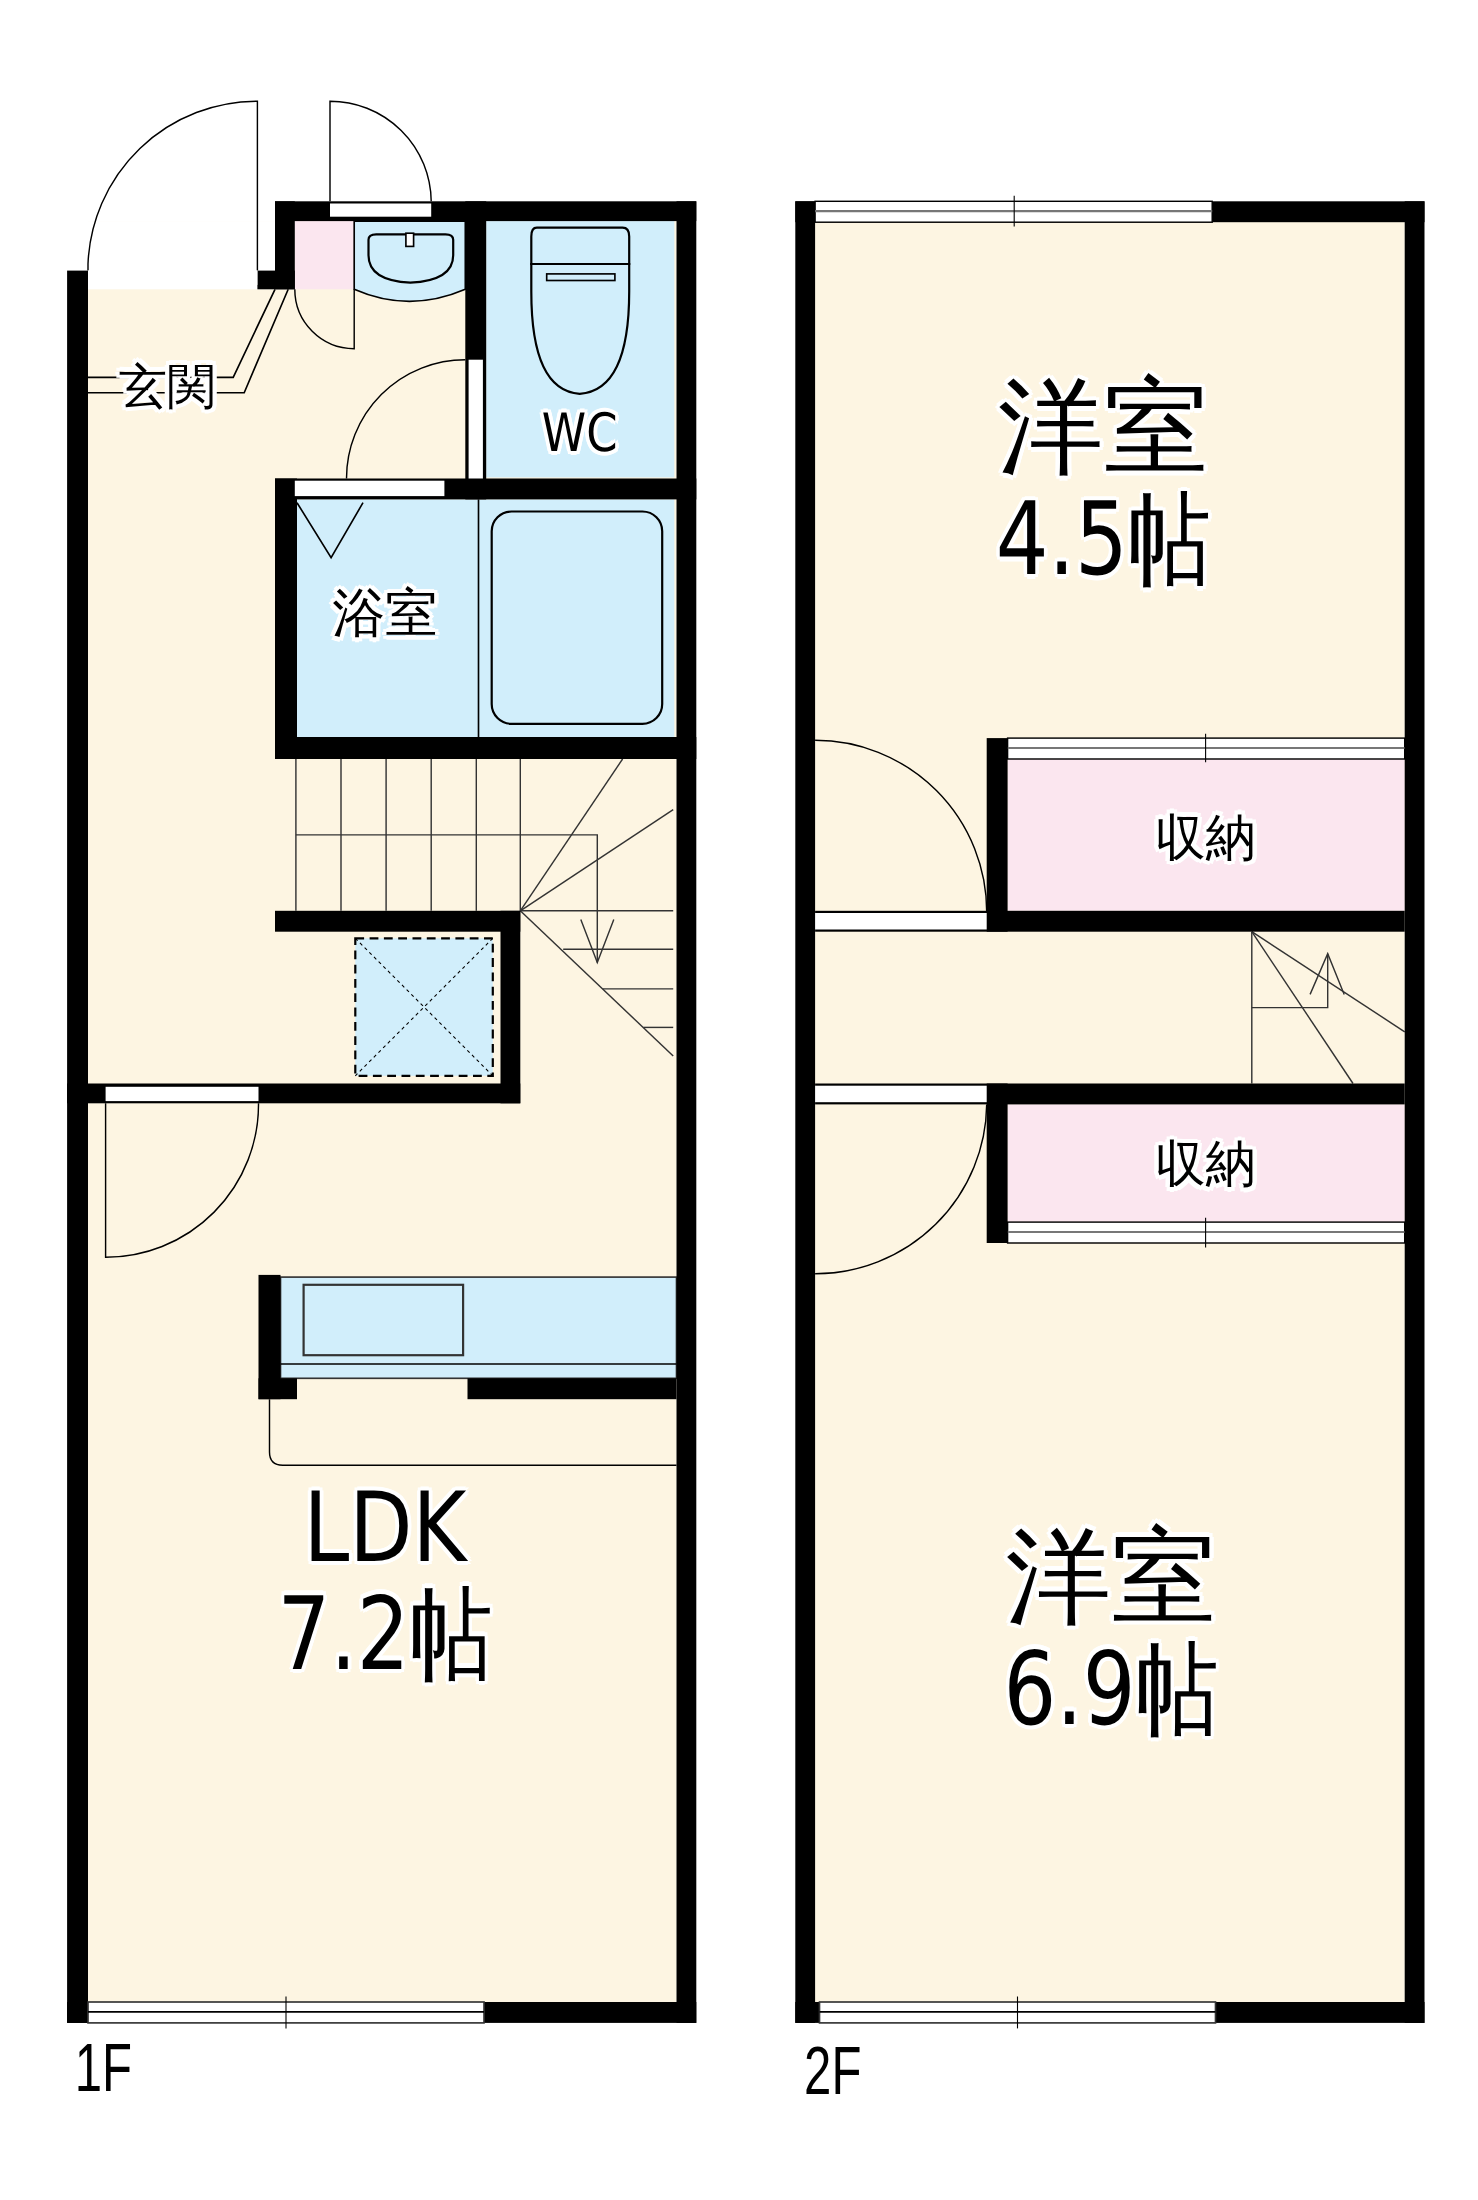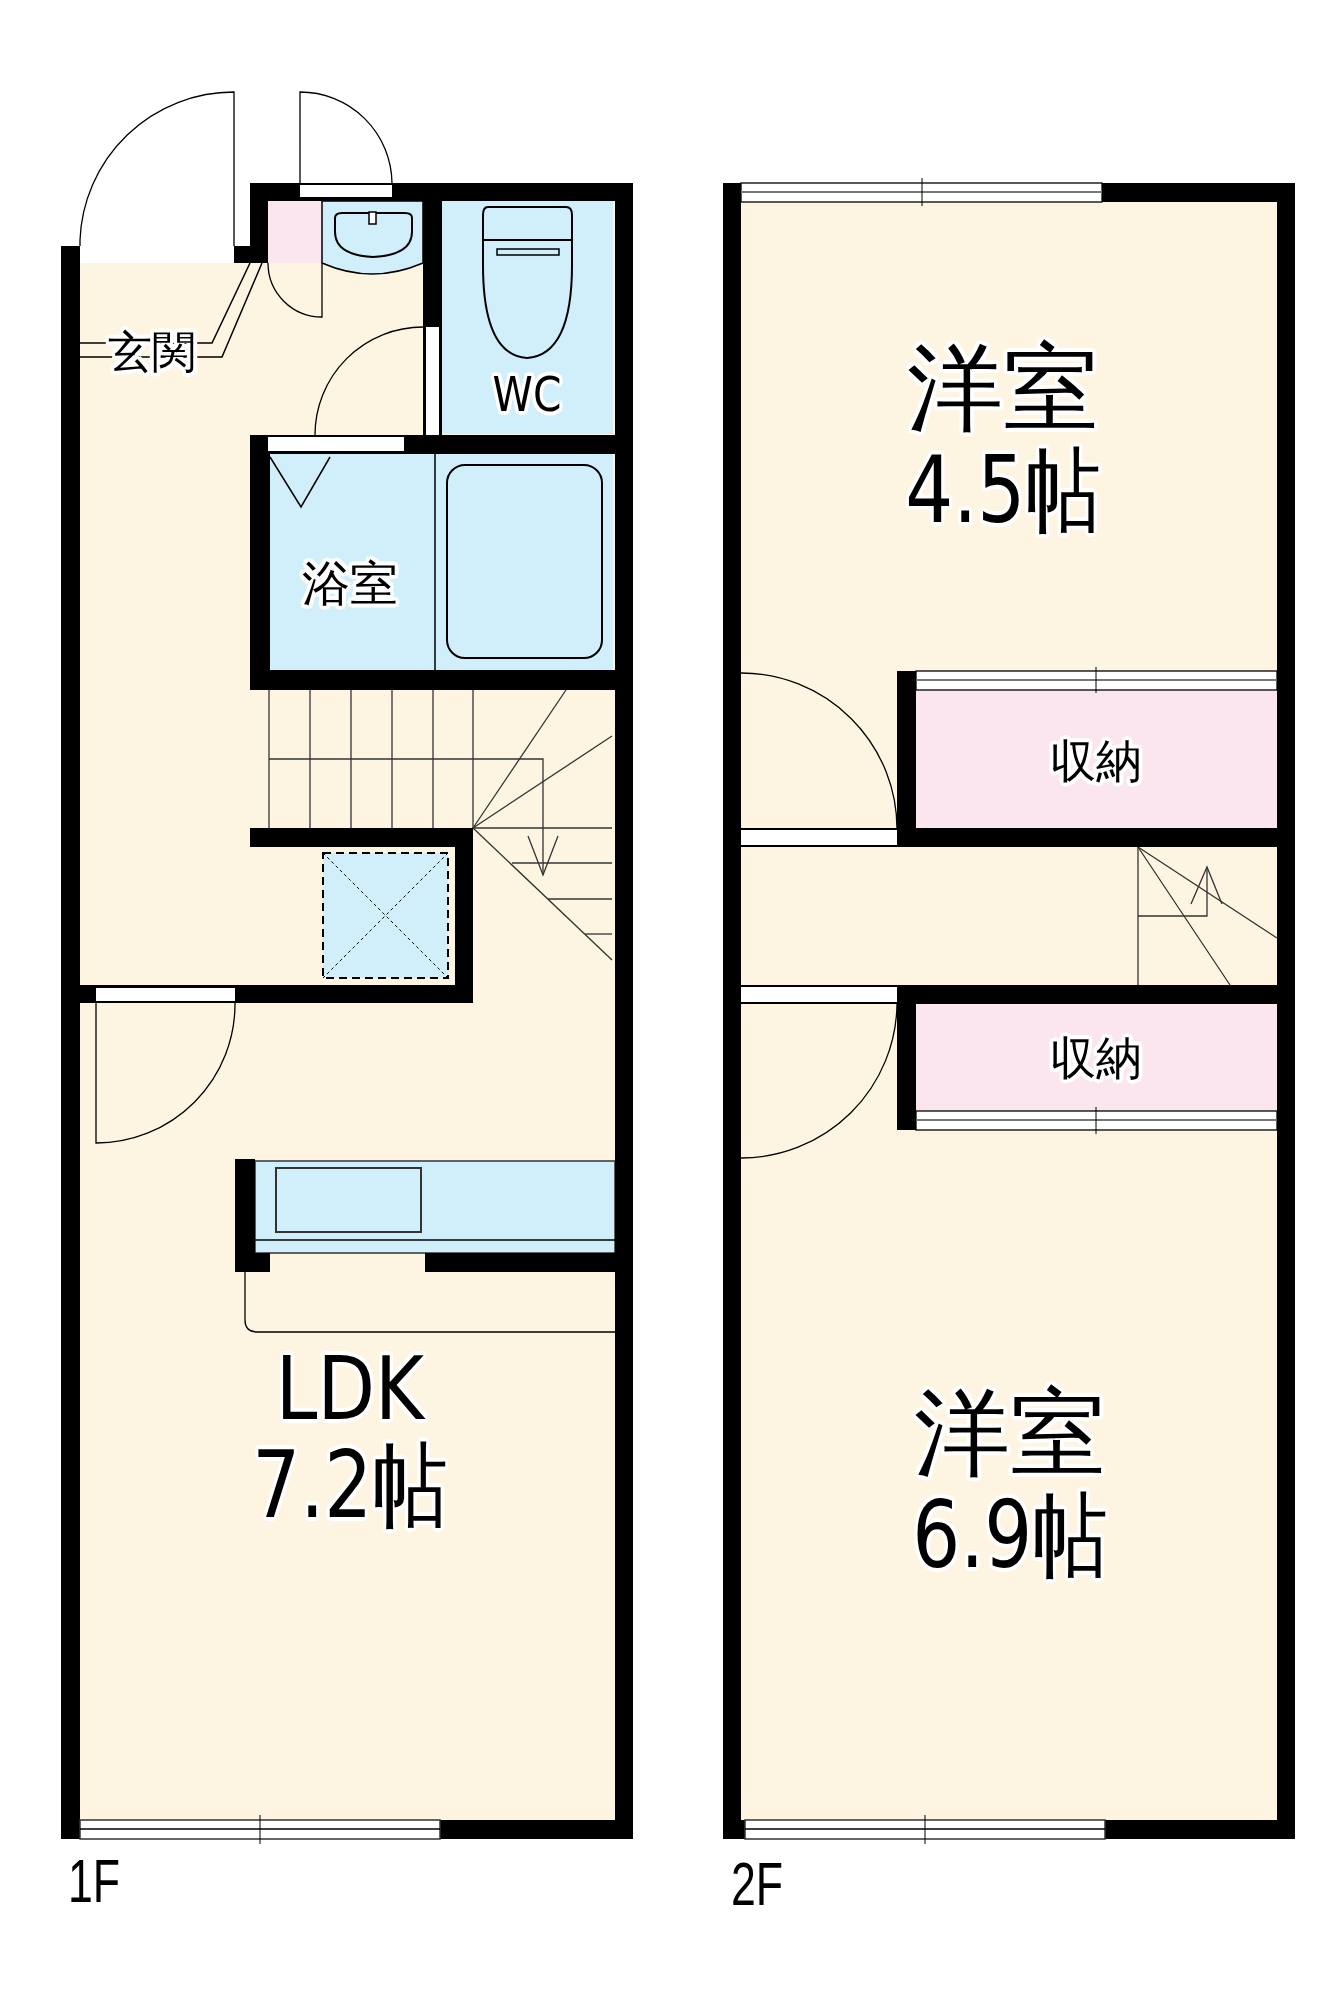--- a/index.html
+++ b/index.html
@@ -156,21 +156,21 @@
     <g>
       <rect x="745" y="1820" width="360" height="19" fill="#fff" stroke="#333" stroke-width="1.5"></rect>
       <line x1="745" y1="1829" x2="1105" y2="1829" stroke="#000" stroke-width="1.5"></line>
       <line x1="925" y1="1815" x2="925" y2="1844" stroke="#000" stroke-width="1"></line>
     </g>
   </g>
 </svg>
 
 <div class="lbl" style="left:92px;top:282px;width:120px;font-size:44px;margin-top:48px;">玄関</div>
 <div class="lbl" style="left:467px;top:370px;width:120px;font-size:48px;transform:scaleX(0.85);">WC</div>
-<div class="lbl" style="left:285px;top:559px;width:130px;font-size:48px;">浴室</div>
+<div class="lbl" style="left:285px;top:535px;width:130px;font-size:48px;font-family:Liberation Serif, serif;">浴室</div>
 <div class="lbl" style="left:230px;top:1345px;width:240px;font-size:88px;transform:scaleX(0.85);">LDK</div>
 <div class="lbl" style="left:220px;top:1440px;width:260px;font-size:92px;transform:scaleX(0.82);">7.2帖</div>
 
 <div class="lbl" style="left:893px;top:340px;width:220px;font-size:96px;">洋室</div>
 <div class="lbl" style="left:883px;top:445px;width:240px;font-size:92px;transform:scaleX(0.82);">4.5帖</div>
 <div class="lbl" style="left:1036px;top:738px;width:120px;font-size:46px;">収納</div>
 <div class="lbl" style="left:1036px;top:1035px;width:120px;font-size:46px;">収納</div>
 <div class="lbl" style="left:900px;top:1385px;width:220px;font-size:96px;">洋室</div>
 <div class="lbl" style="left:890px;top:1490px;width:240px;font-size:92px;transform:scaleX(0.82);">6.9帖</div>
 

